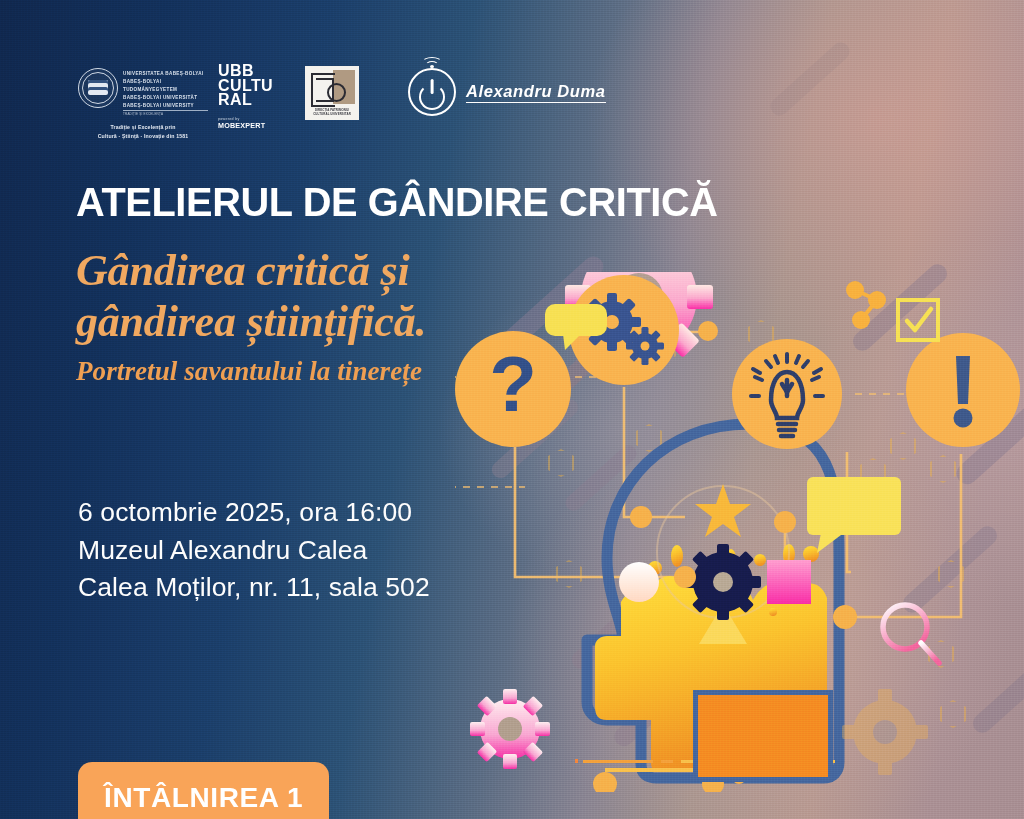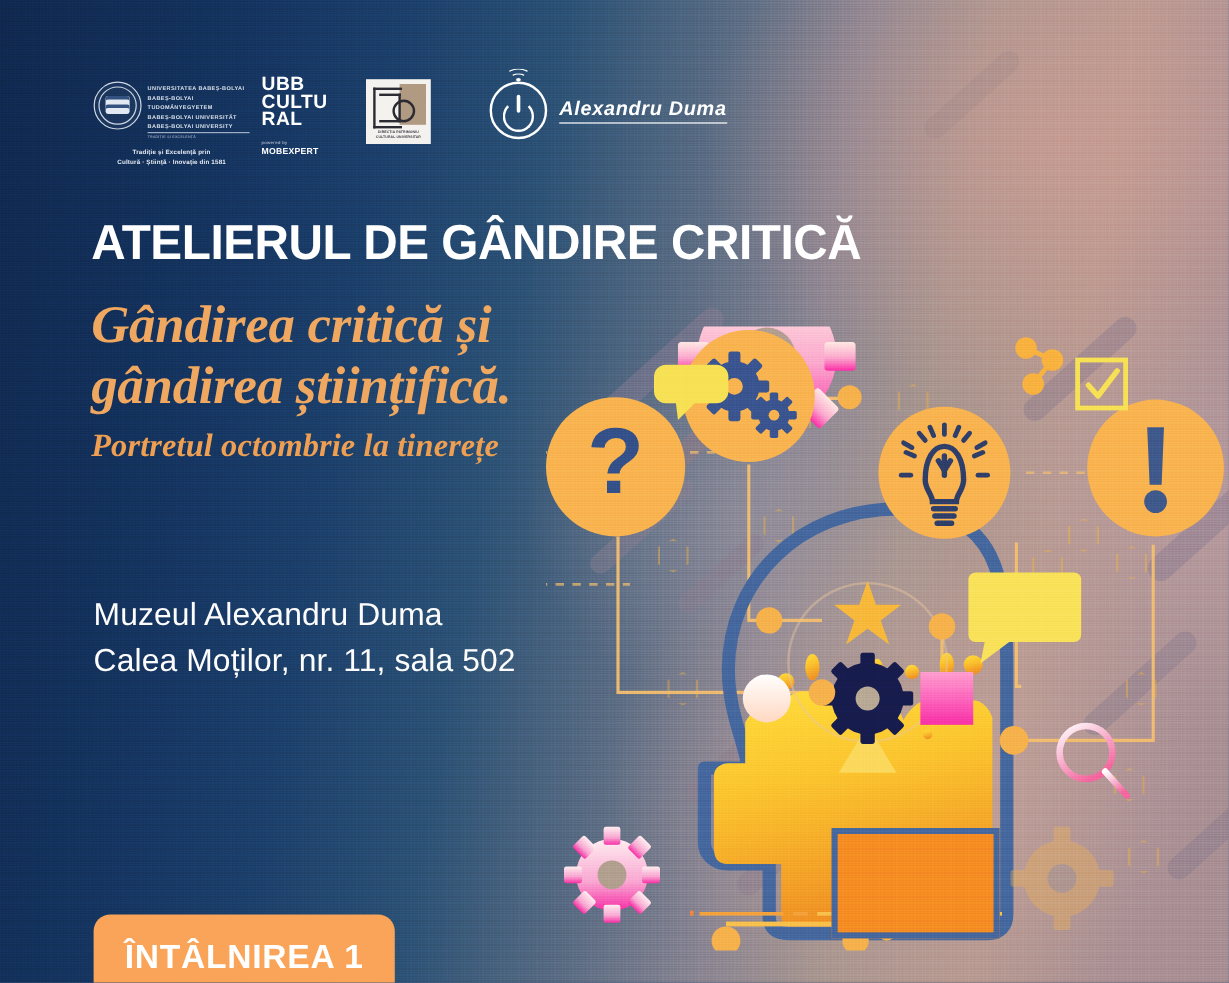--- a/index.html
+++ b/index.html
@@ -457,22 +457,23 @@
     </div>
   </div>
 
   <div id="title">ATELIERUL DE GÂNDIRE CRITICĂ</div>
 
   <div id="sub">
     <div>Gândirea critică și</div>
     <div>gândirea științifică.</div>
   </div>
 
-  <div id="sub2">Portretul octombrie la tinerețe</div>
+  <div id="sub2">Portretul savantului la tinerețe</div>
 
   <div id="details">
-    <div>Muzeul Alexandru Duma</div>
+    <div>6 octombrie  2025, ora 16:00</div>
+    <div>Muzeul Alexandru Calea</div>
     <div>Calea Moților, nr. 11, sala 502</div>
   </div>
 
   <div id="badge">ÎNTÂLNIREA 1</div>
 
 </div>
 
 </body></html>

